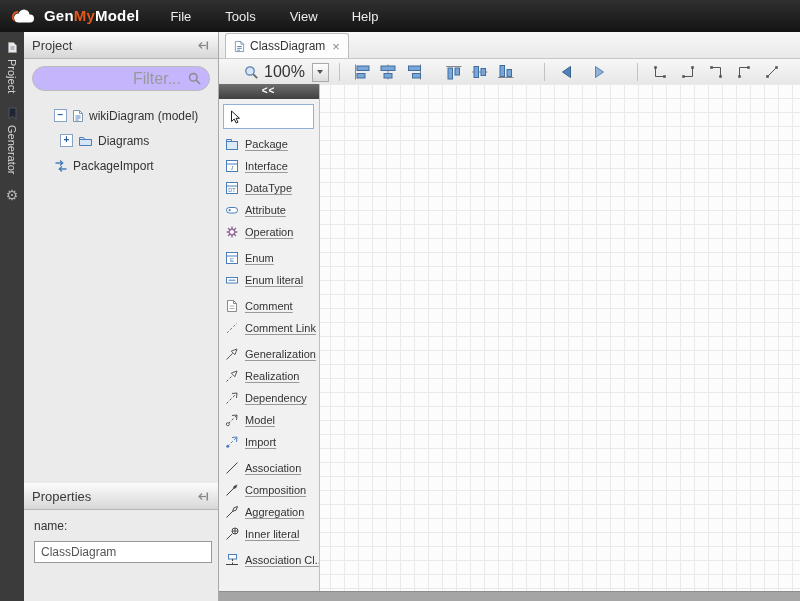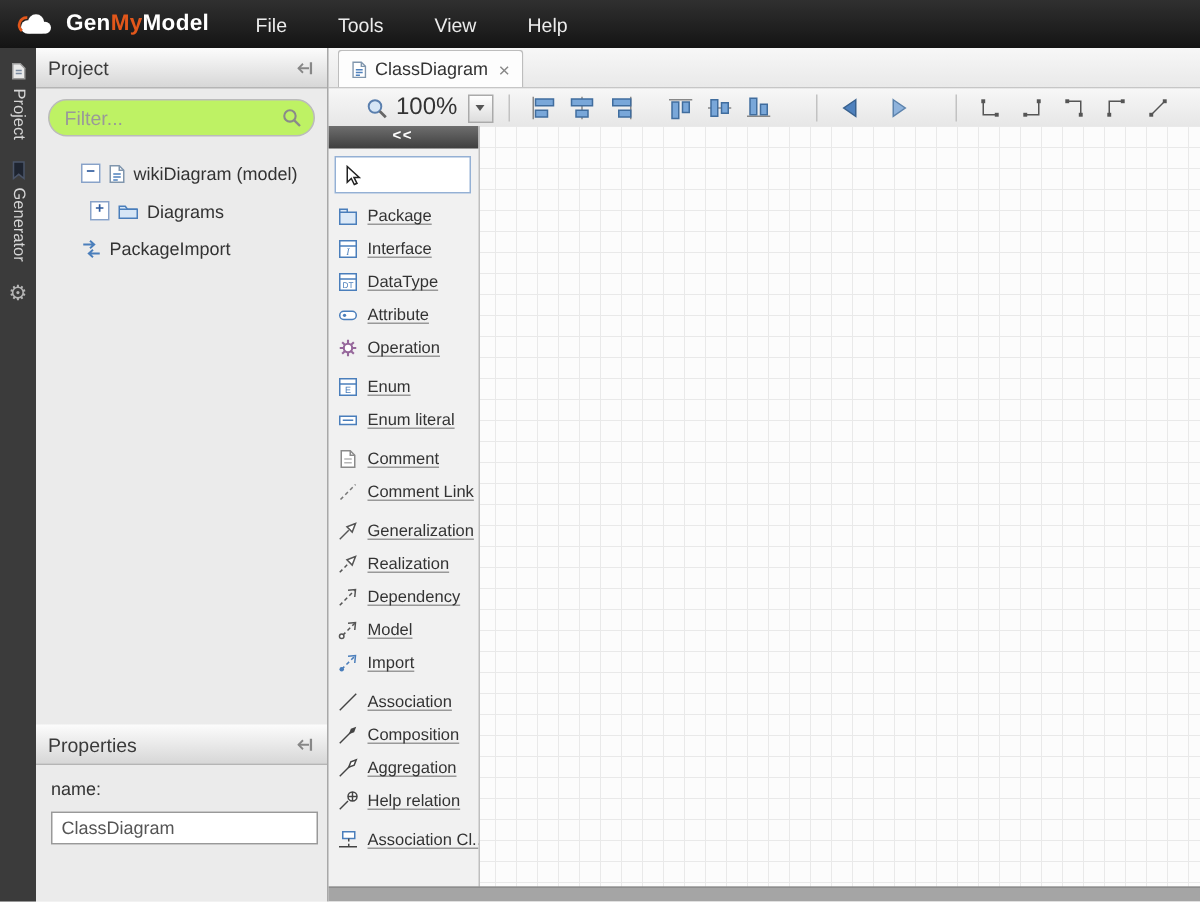--- a/index.html
+++ b/index.html
@@ -25,21 +25,21 @@
 
   
   .left-panel{position:absolute;top:32px;left:24px;width:194px;height:569px;background:#ebebeb;
               border-right:1px solid #a8a8a8;z-index:20;}
   .panel-header{height:26px;background:linear-gradient(#fcfcfc,#d7d7d7);border-bottom:1px solid #b5b5b5;
                 display:flex;align-items:center;justify-content:space-between;padding:0 8px;
                 font-size:13px;color:#3a3a3a;}
   .pin{cursor:pointer;opacity:.85;}
   .filter-wrap{position:relative;margin:7px 8px;}
   .filter-input{width:100%;height:25px;box-sizing:border-box;border:1px solid #bbb;border-radius:13px;
-                padding:0 28px 0 10px;font-size:13px;color:#333;background:#bef264;outline:none;}
+                padding:0 28px 0 10px;font-size:16px;color:#333;background:#c4b5fd;outline:none;text-align:right;}
   .filter-input::placeholder{color:#999;}
   .search-icon{position:absolute;right:9px;top:6px;}
   .tree{padding-top:5px;}
   .tree-row{height:25px;display:flex;align-items:center;font-size:12px;color:#333;gap:5px;
             white-space:nowrap;cursor:pointer;}
   .toggle{width:11px;height:11px;flex:none;border:1px solid #88a2c8;background:#fff;color:#2f5b9d;
           font-size:10px;line-height:9px;text-align:center;font-weight:bold;cursor:pointer;}
   .props{position:absolute;top:451px;left:0;width:100%;}
   .prop-body{padding:9px 6px 0 10px;}
   .prop-label{display:block;font-size:12px;color:#333;margin-bottom:8px;}
@@ -473,21 +473,21 @@
         </svg>
       <span class="pal-label">Aggregation</span>
     </div>
     <div class="pal-item">
       <svg class="pi" viewBox="0 0 14 14">
           <line x1="1.5" y1="12.5" x2="7" y2="7" stroke="#444"></line>
           <circle cx="10" cy="4" r="3" fill="#fff" stroke="#444"></circle>
           <line x1="7" y1="4" x2="13" y2="4" stroke="#444"></line>
           <line x1="10" y1="1" x2="10" y2="7" stroke="#444"></line>
         </svg>
-      <span class="pal-label">Help relation</span>
+      <span class="pal-label">Inner literal</span>
     </div>
 
     <div class="pal-item gstart">
       <svg class="pi" viewBox="0 0 14 14">
           <rect x="3.5" y="1.5" width="8" height="4.5" fill="#fff" stroke="#4a7ebb"></rect>
           <line x1="1" y1="11.5" x2="13" y2="11.5" stroke="#444"></line>
           <line x1="7.5" y1="6" x2="7.5" y2="11.5" stroke="#444" stroke-dasharray="2 1.5"></line>
         </svg>
       <span class="pal-label">Association Cl...</span>
     </div>

